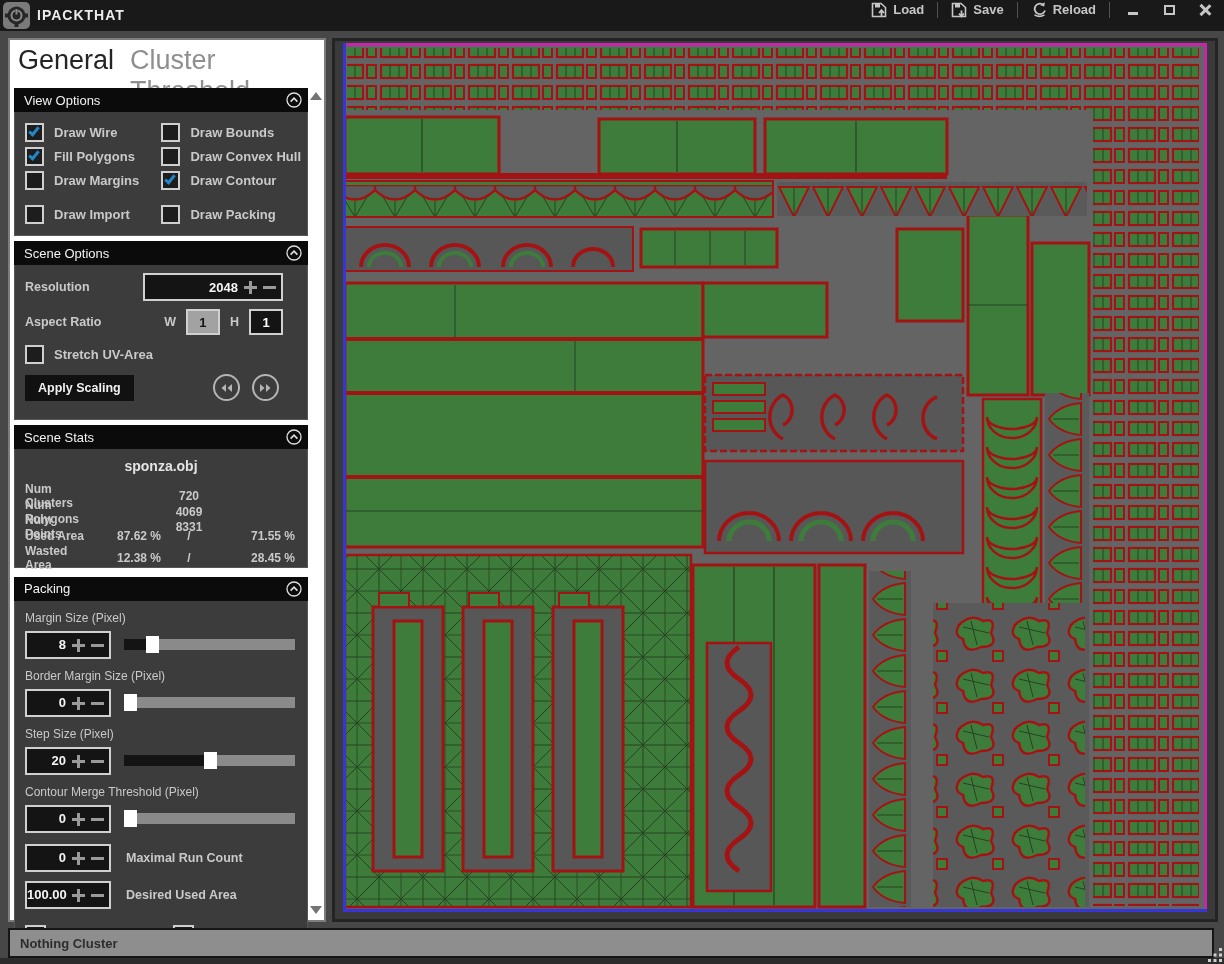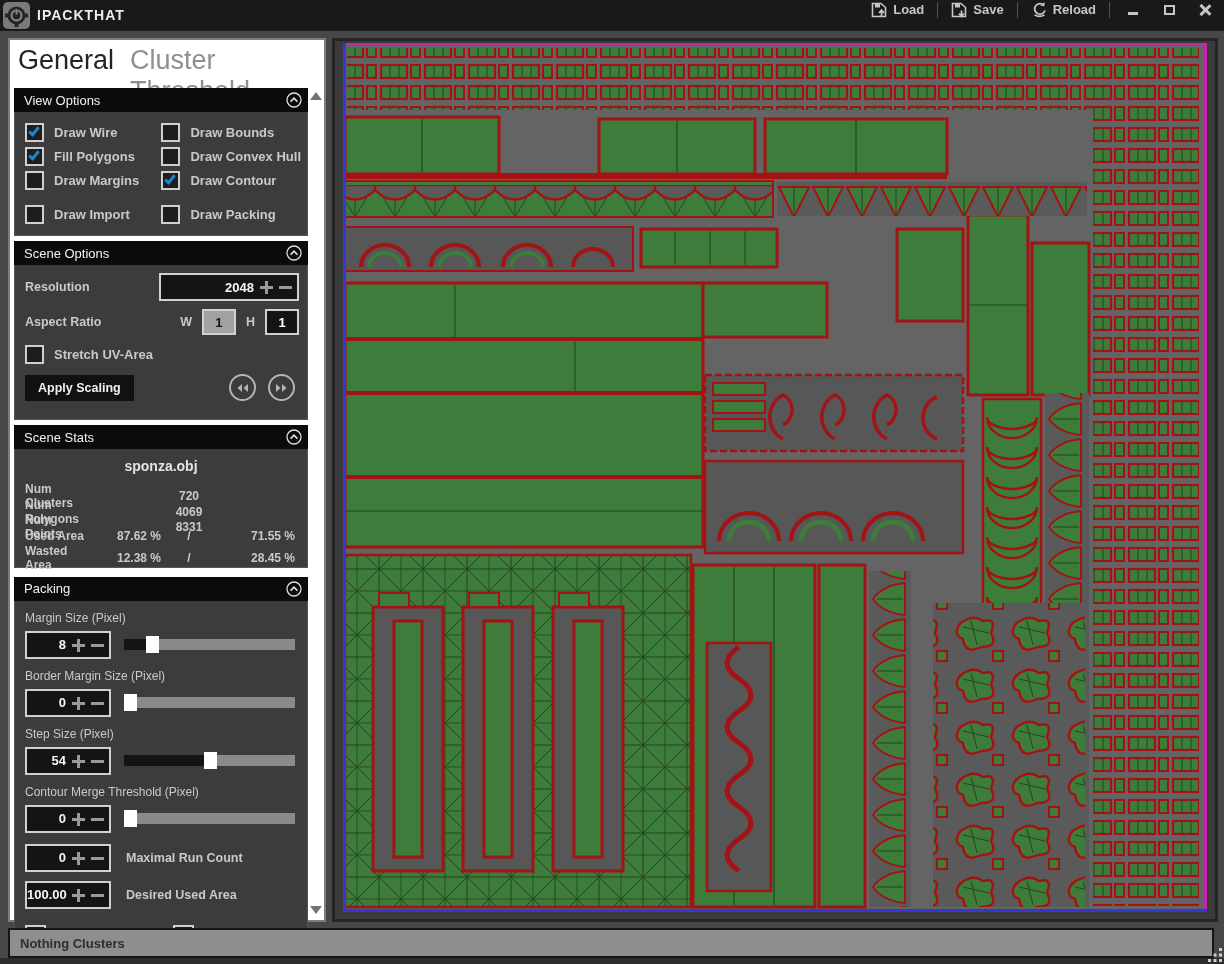--- a/index.html
+++ b/index.html
@@ -46,21 +46,21 @@
   .row-gap { margin-top:10px; }
 
   
   .numbox { height:28px; background:#141414; border:2px solid #d0d0d0; display:flex; align-items:center; }
   .numval { flex:1; text-align:right; color:#f5f5f5; font-size:13px; font-weight:bold; padding-right:5px; overflow:hidden; }
   .nb-btn { width:16px; height:16px; position:relative; margin-right:3px; }
   .nb-btn:before { content:""; position:absolute; top:7px; left:1px; width:13px; height:3px; background:#9a9a9a; }
   .nb-btn.plus:after { content:""; position:absolute; left:6px; top:2px; width:3px; height:13px; background:#9a9a9a; }
 
   
-  .so-body { padding:8px 8px 8px 10px; }
+  .so-body { padding:8px 24px 8px 10px; }
   .so-row { display:flex; align-items:center; margin-bottom:8px; }
   .so-label { font-weight:bold; font-size:12.5px; color:#c9c9c9; flex:1; }
   .axis-label { font-weight:bold; font-size:12.5px; color:#c9c9c9; margin:0 10px; }
   .axis-box { width:34px; height:26px; border:2px solid #d0d0d0; display:flex; align-items:center; justify-content:center; font-size:13px; font-weight:bold; }
   .axis-box.light { background:#a2a2a2; color:#161616; }
   .axis-box.dark { background:#141414; color:#fff; }
   .btn-dark { background:#111; color:#f0f0f0; font-weight:bold; font-size:12.5px; height:26px; display:inline-flex; align-items:center; padding:0 13px; border:none; }
   .circle-btn { width:27px; height:27px; border:2px solid #b5b5b5; border-radius:50%; display:flex; align-items:center; justify-content:center; }
 
   
@@ -342,21 +342,21 @@
           </div>
           <div class="slider">
             <div class="fill" style="width:0%;"></div>
             <div class="handle" style="left:0%;"></div>
           </div>
         </div>
 
         <div class="sl-label">Step Size (Pixel)</div>
         <div class="slider-row">
           <div class="numbox small">
-            <span class="numval">54</span>
+            <span class="numval">20</span>
             <span class="nb-btn plus"></span>
             <span class="nb-btn"></span>
           </div>
           <div class="slider">
             <div class="fill" style="width:47%;"></div>
             <div class="handle" style="left:47%;"></div>
           </div>
         </div>
 
         <div class="sl-label">Contour Merge Threshold (Pixel)</div>
@@ -582,18 +582,18 @@
     <g>
       <rect x="8" y="2" width="864" height="3" fill="#c229a9"></rect>
       <rect x="869" y="2" width="3" height="869" fill="#c229a9"></rect>
       <rect x="8" y="2" width="3" height="869" fill="#3636d8"></rect>
       <rect x="8" y="868" width="864" height="3" fill="#3636d8"></rect>
     </g>
   </svg>
 </div>
 
 <div class="statusbar">
-  <span>Nothing Clusters</span>
+  <span>Nothing Cluster</span>
 </div>
 <div class="bottom-strip"></div>
 <div class="resize-grip">
     <i></i>
   </div>
 
 </body></html>

